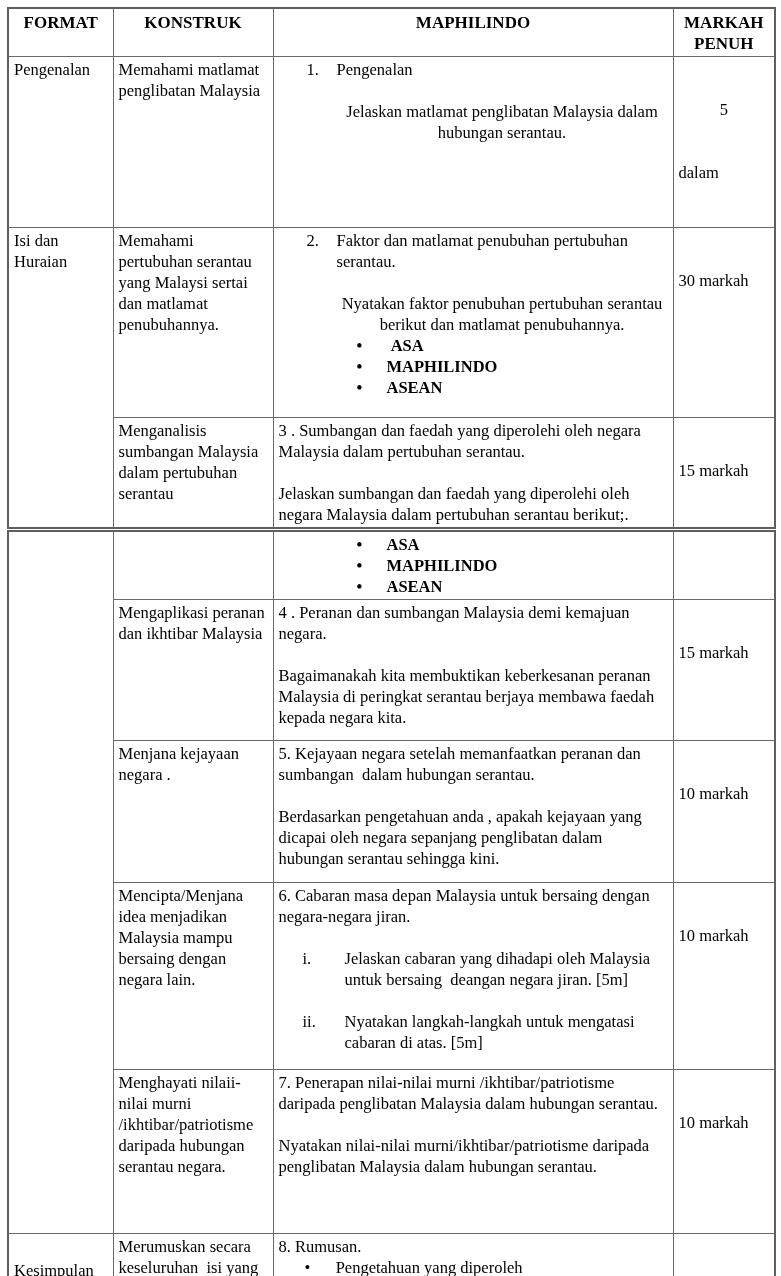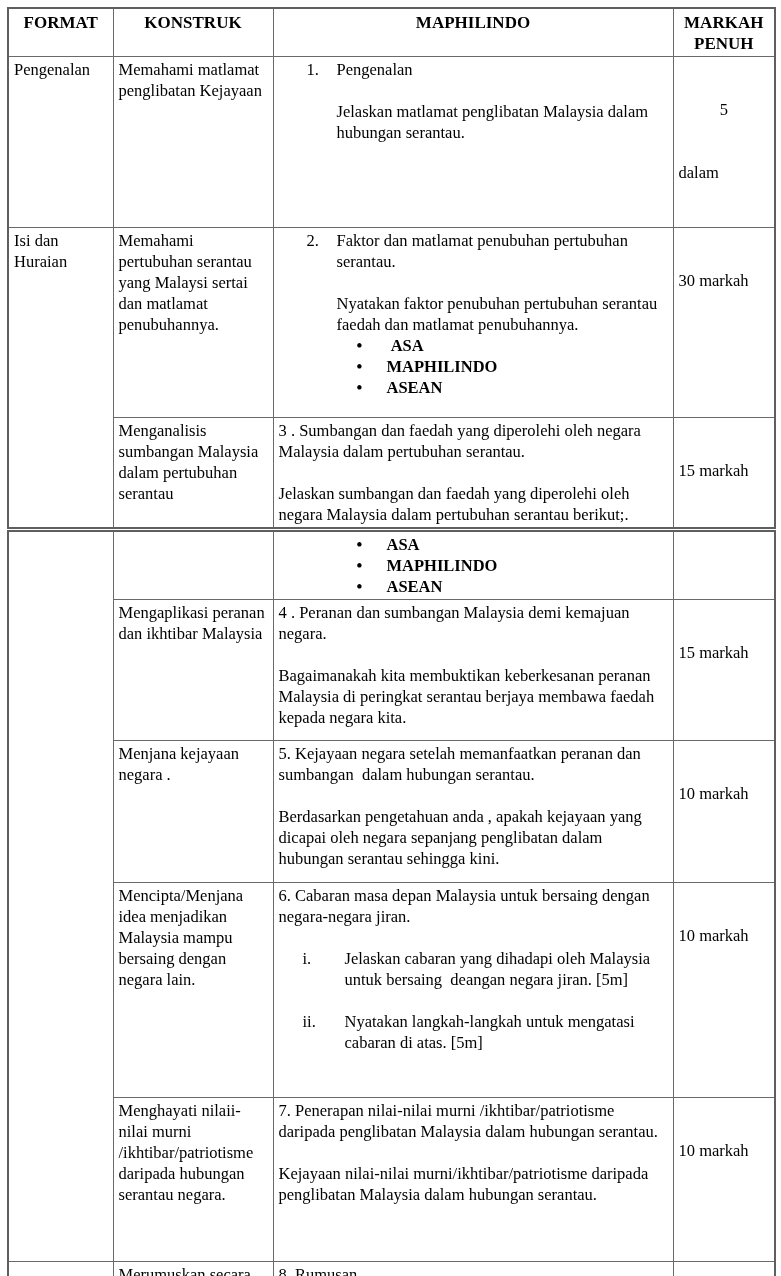--- a/index.html
+++ b/index.html
@@ -25,21 +25,21 @@
     padding-top:3px;
   }
   .tx,.para,.mk,.fmt,.kon,.mar{white-space:pre-wrap;}
   
   .li{display:flex;align-items:flex-start;}
   .num .mk{flex:0 0 auto;margin-left:28px;width:30px;}
   .rom .mk{flex:0 0 auto;margin-left:24px;width:42px;}
   .bul .mk{flex:0 0 auto;margin-left:78px;width:30px;}
   .bul2 .mk{flex:0 0 auto;margin-left:26px;width:27px;}
   .li .tx{flex:1 1 auto;}
-  .ind{margin-left:58px;}
+  .ind{margin-left:58px;text-align:center;}
   .sp{height:21px;}
   .b{font-weight:bold;}
   .mar{padding-top:0;}
   .m-center{text-align:center;}
   .fmt-pad{padding-top:26px;}
   .empty-cell{min-height:10px;}
 </style>
 </head>
 <body>
 
@@ -59,21 +59,21 @@
       <th>KONSTRUK</th>
       <th>MAPHILINDO</th>
       <th>MARKAH PENUH</th>
     </tr>
 
     <tr style="height:100px">
       <td>
         <div class="fmt">Pengenalan</div>
       </td>
       <td>
-        <div class="kon">Memahami matlamat penglibatan Kejayaan</div>
+        <div class="kon">Memahami matlamat penglibatan Malaysia</div>
       </td>
       <td>
         <div class="li num">
           <span class="mk">1.</span>
           <span class="tx">Pengenalan</span>
         </div>
         <div class="sp"></div>
         <div class="para ind">Jelaskan matlamat penglibatan Malaysia dalam hubungan serantau.</div>
       </td>
       <td class="mar">
@@ -88,21 +88,21 @@
       </td>
       <td>
         <div class="kon">Memahami pertubuhan serantau yang Malaysi sertai dan matlamat penubuhannya.</div>
       </td>
       <td>
         <div class="li num">
           <span class="mk">2.</span>
           <span class="tx">Faktor dan matlamat penubuhan pertubuhan serantau.</span>
         </div>
         <div class="sp"></div>
-        <div class="para ind">Nyatakan faktor penubuhan pertubuhan serantau faedah dan matlamat penubuhannya.</div>
+        <div class="para ind">Nyatakan faktor penubuhan pertubuhan serantau berikut dan matlamat penubuhannya.</div>
         <div class="li bul b">
           <span class="mk">•</span>
           <span class="tx"> ASA</span>
         </div>
         <div class="li bul b">
           <span class="mk">•</span>
           <span class="tx">MAPHILINDO</span>
         </div>
         <div class="li bul b">
           <span class="mk">•</span>
@@ -184,21 +184,21 @@
       <td>
         <div class="para">5. Kejayaan negara setelah memanfaatkan peranan dan sumbangan  dalam hubungan serantau.</div>
         <div class="sp"></div>
         <div class="para">Berdasarkan pengetahuan anda , apakah kejayaan yang dicapai oleh negara sepanjang penglibatan dalam hubungan serantau sehingga kini.</div>
       </td>
       <td class="mar">
         <div>10 markah</div>
       </td>
     </tr>
 
-    <tr style="height:215px">
+    <tr style="height:187px">
       <td>
         <div class="kon">Mencipta/Menjana idea menjadikan Malaysia mampu bersaing dengan negara lain.</div>
       </td>
       <td>
         <div class="para">6. Cabaran masa depan Malaysia untuk bersaing dengan negara-negara jiran.</div>
         <div class="sp"></div>
         <div class="li rom">
           <span class="mk">i.</span>
           <span class="tx">Jelaskan cabaran yang dihadapi oleh Malaysia untuk bersaing  deangan negara jiran. [5m]</span>
         </div>
@@ -213,21 +213,21 @@
       </td>
     </tr>
 
     <tr style="height:164px">
       <td>
         <div class="kon">Menghayati nilaii-nilai murni /ikhtibar/patriotisme daripada hubungan serantau negara.</div>
       </td>
       <td>
         <div class="para">7. Penerapan nilai-nilai murni /ikhtibar/patriotisme daripada penglibatan Malaysia dalam hubungan serantau.</div>
         <div class="sp"></div>
-        <div class="para">Kejayaan nilai-nilai murni/ikhtibar/patriotisme daripada penglibatan Malaysia dalam hubungan serantau.</div>
+        <div class="para">Nyatakan nilai-nilai murni/ikhtibar/patriotisme daripada penglibatan Malaysia dalam hubungan serantau.</div>
       </td>
       <td class="mar">
         <div>10 markah</div>
       </td>
     </tr>
 
     <tr style="height:106px">
       <td class="fmt-pad">
         <div class="fmt">Kesimpulan</div>
       </td>

